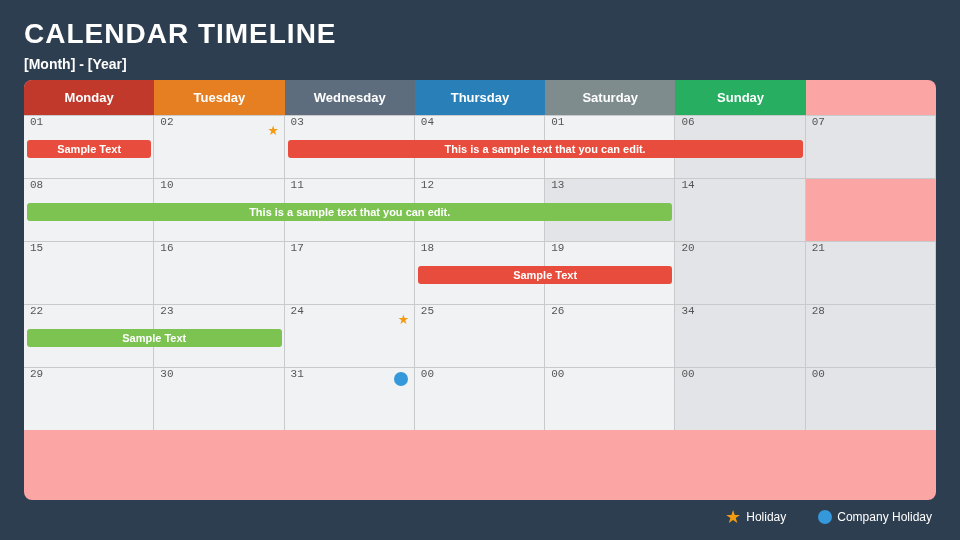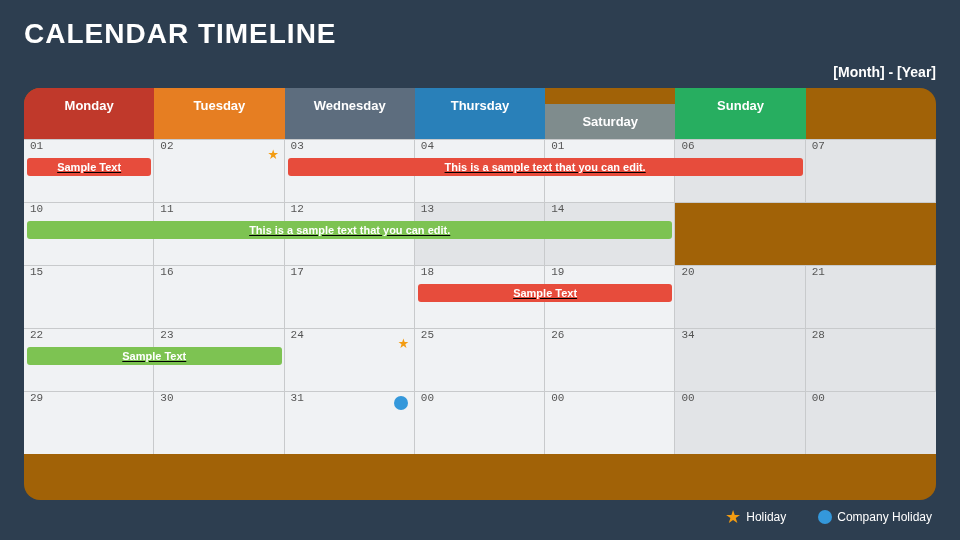--- a/index.html
+++ b/index.html
@@ -14,50 +14,49 @@
       padding: 18px 24px 12px 24px;
     }
     #page-title {
       color: #ffffff;
       font-size: 28px;
       font-weight: 900;
       letter-spacing: 1px;
       margin-bottom: 6px;
     }
     #month-year {
-      text-align: right;
+      text-align: left;
       color: #ffffff;
       font-size: 14px;
       font-weight: bold;
       margin-bottom: 8px;
-      margin-top: 8px;
     }
     .calendar-wrapper {
-      background: #a16207;
-      border-radius: 16px;
+      background: #fca5a5;
+      border-radius: 8px;
       overflow: hidden;
       flex: 1;
     }
     .cal-header {
       display: grid;
       grid-template-columns: repeat(7, 1fr);
     }
     .cal-header .day-name {
       padding: 10px 4px;
       text-align: center;
       font-weight: bold;
       font-size: 13px;
       color: #ffffff;
     }
     .day-name.monday { background: #c0392b; }
     .day-name.tuesday { background: #e67e22; }
     .day-name.wednesday { background: #5d6d7e; }
     .day-name.thursday { background: #2980b9; }
     .day-name.friday { background: #5d6d7e; }
-    .day-name.saturday { background: #7f8c8d; margin-top: 16px; }
+    .day-name.saturday { background: #7f8c8d; }
     .day-name.sunday { background: #27ae60; }
 
     .cal-body {
       display: grid;
       grid-template-rows: repeat(5, 1fr);
     }
     .cal-row {
       display: grid;
       grid-template-columns: repeat(7, 1fr);
       border-top: 1px solid #c8cacc;
@@ -128,28 +127,27 @@
       width: 14px;
       height: 14px;
       background: #3498db;
       border-radius: 50%;
     }
 
     
     .cal-row { position: relative; }
     .event-overlay {
       position: absolute;
-      top: 16px;
+      top: 4px;
       height: 100%;
       pointer-events: none;
       z-index: 10;
       display: flex;
-      align-items: flex-start;
+      align-items: center;
       padding-bottom: 6px;
-      text-decoration: underline;
     }
   </style>
 </head>
 <body>
 
 <div id="page-title">CALENDAR TIMELINE</div>
 <div id="month-year">[Month] - [Year]</div>
 
 <div class="calendar-wrapper">
   <div class="cal-header">
@@ -186,20 +184,23 @@
         </div>
         <div class="event-overlay" style="left: 0%; width: 14.2857%; padding-bottom: 6px;">
           <span class="event-bar red" style="width: 100%; margin-left: 3px; margin-right: 3px;">Sample Text</span>
         </div>
         <div class="event-overlay" style="left: 28.5714%; width: 57.1429%; padding-bottom: 6px;">
           <span class="event-bar red" style="width: 100%; margin-left: 3px; margin-right: 3px;">This is a sample text that you can edit.</span>
         </div>
       </div>
       <div class="cal-row">
         <div class="cal-cell">
+          <div class="cell-date">08</div>
+        </div>
+        <div class="cal-cell">
           <div class="cell-date">10</div>
         </div>
         <div class="cal-cell">
           <div class="cell-date">11</div>
         </div>
         <div class="cal-cell">
           <div class="cell-date">12</div>
         </div>
         <div class="cal-cell alt-bg">
           <div class="cell-date">13</div>

